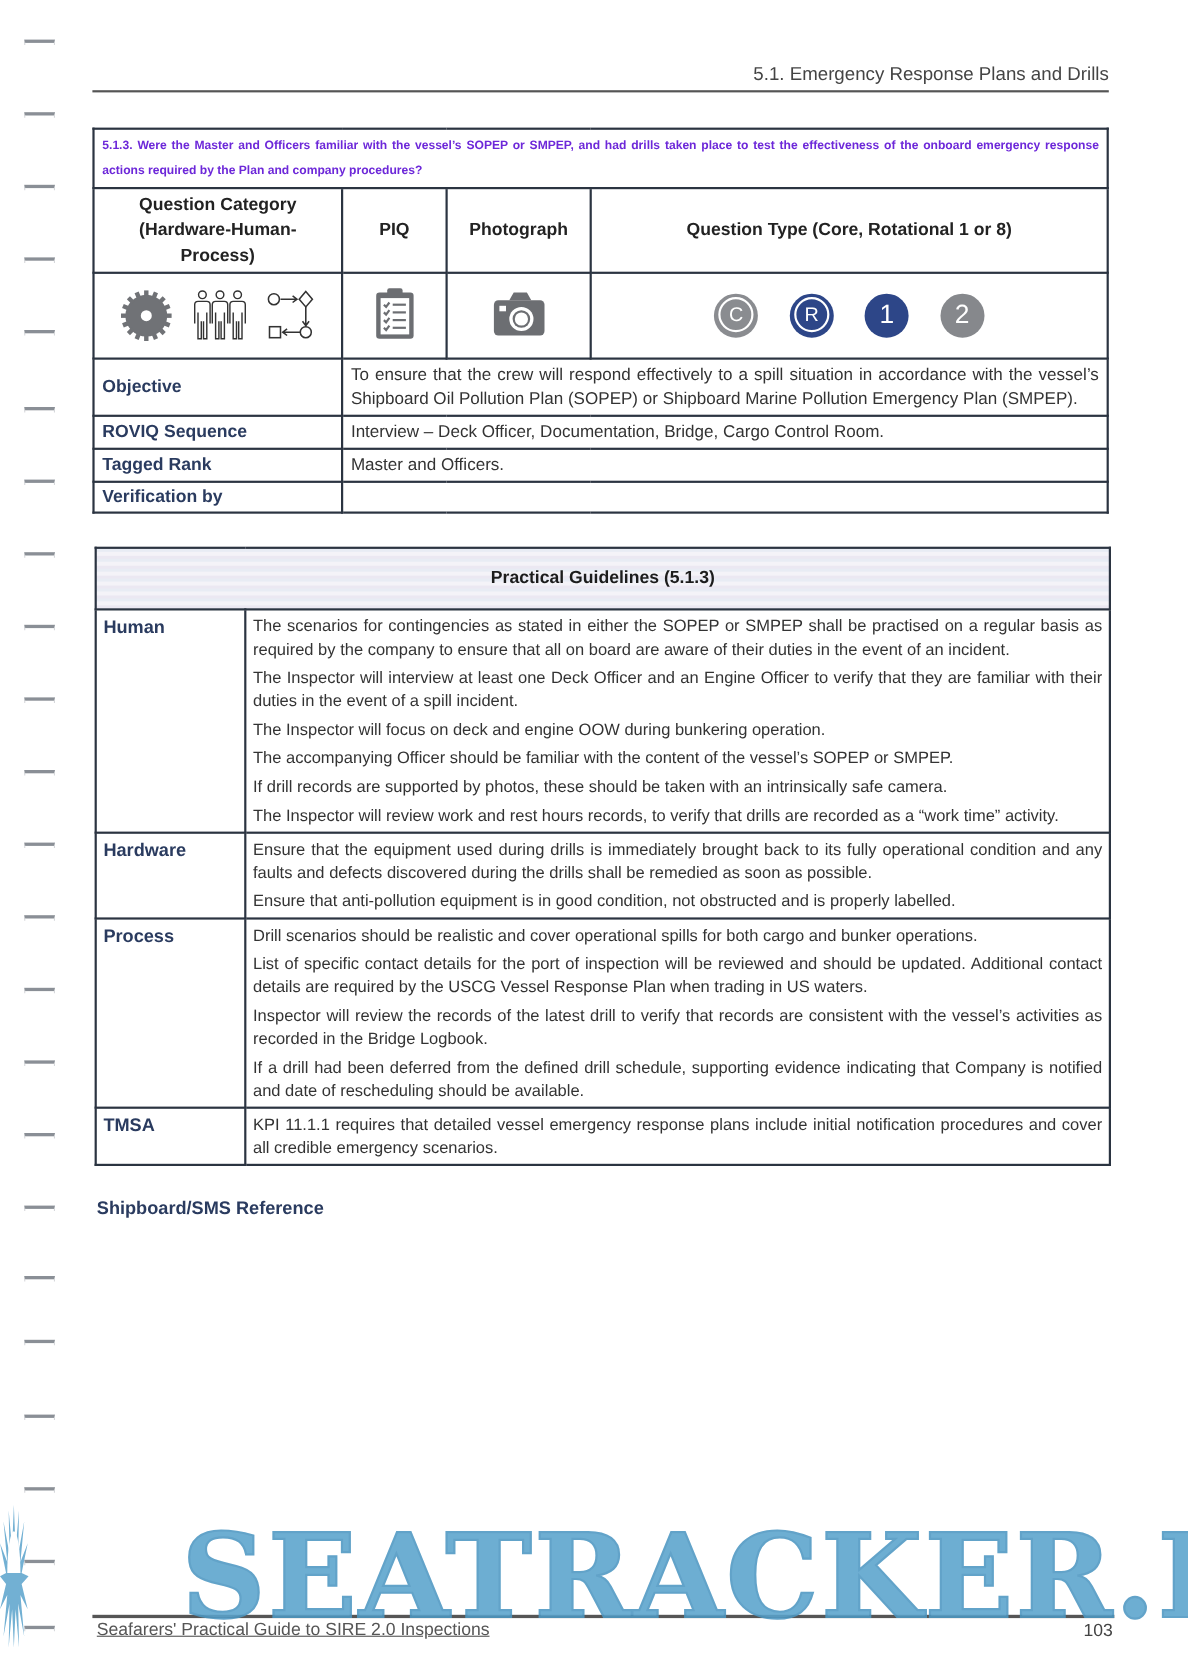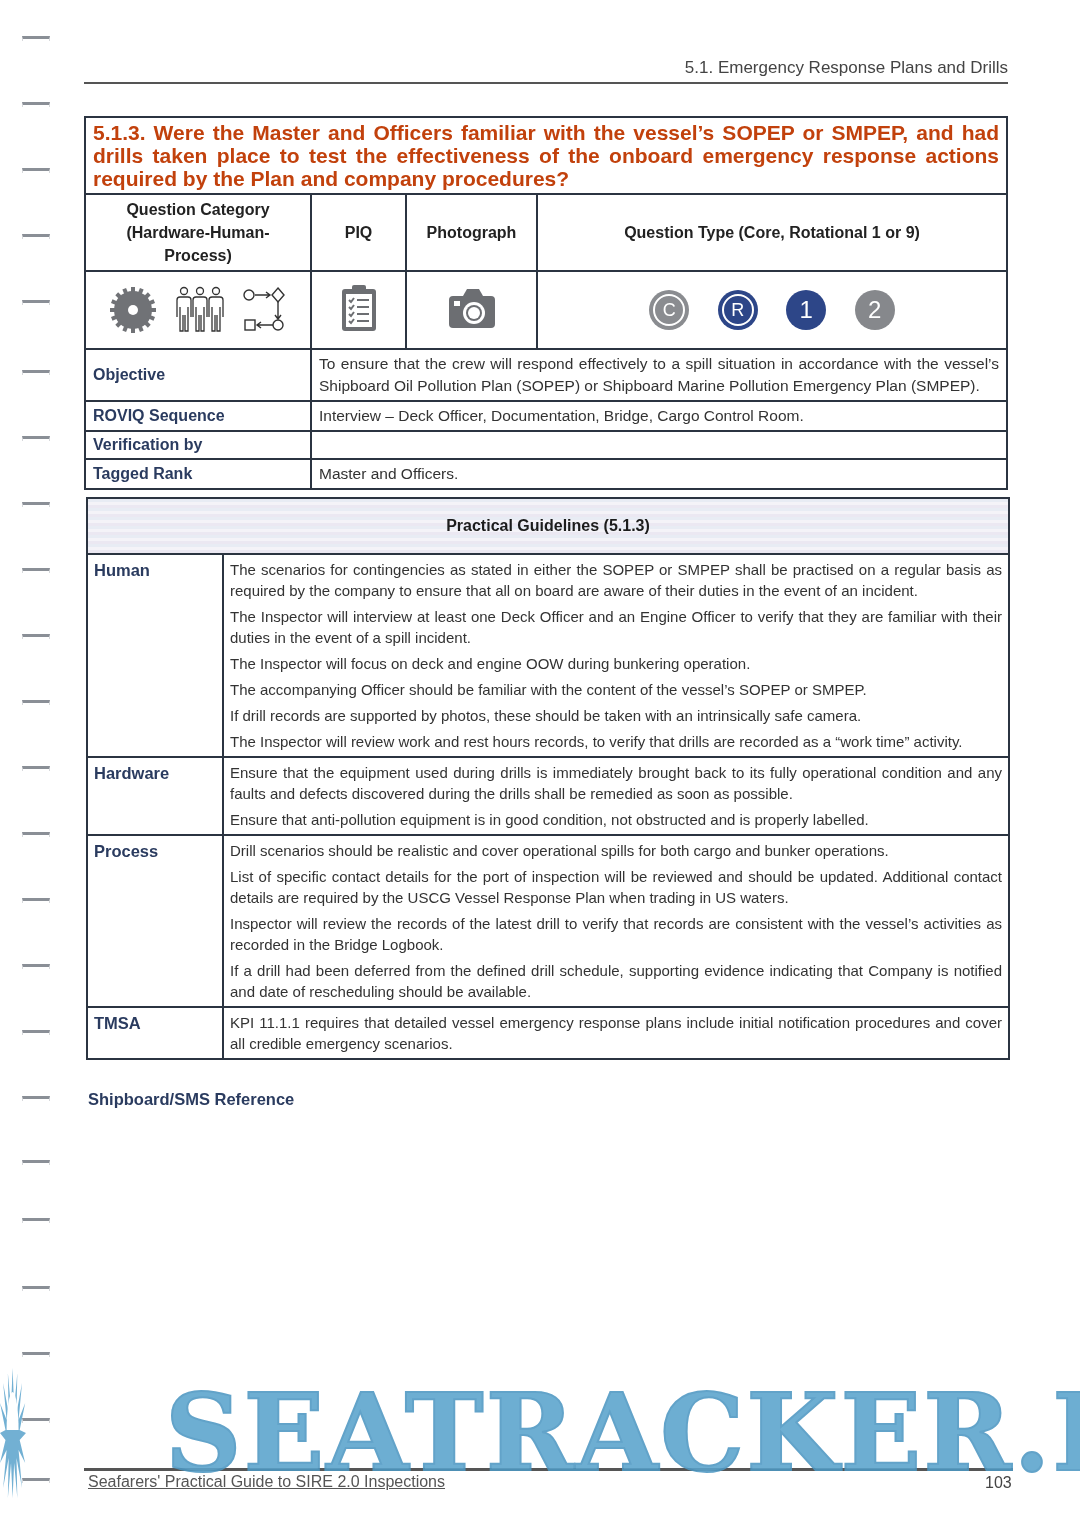--- a/index.html
+++ b/index.html
@@ -5,21 +5,21 @@
   html, body { margin:0; padding:0; }
   body { width:1080px; height:1525px; background:#ffffff; position:relative; overflow:hidden;
          font-family:"Liberation Sans", sans-serif; color:#222; }
   .binding { position:absolute; left:22px; width:28px; height:5px; border-top:3px solid #8a8f96;
              border-left:1px solid #d6d8db; border-right:1px solid #d6d8db; box-sizing:border-box; }
   .running-head { position:absolute; left:84px; top:58px; width:924px; text-align:right;
                   font-size:17px; color:#444; padding-bottom:4px; border-bottom:2px solid #555; }
   table { border-collapse:collapse; }
   .qt { position:absolute; left:84px; top:116px; width:924px; border:2px solid #2b3441; }
   .qt td { border:2px solid #2b3441; padding:3px 7px; vertical-align:middle; }
-  .qtitle { font-weight:bold; font-size:21px; line-height:23px; text-align:justify; color:#c2410c;margin-left:36px; }
+  .qtitle { font-weight:bold; font-size:11px; line-height:23px; text-align:justify; color:#6d28d9;margin-left:36px; }
   .hdr td { text-align:center; font-weight:bold; font-size:16px; line-height:23px; height:66px; }
   .icons td { height:70px; text-align:center; }
   .lab { font-weight:bold; font-size:16px; color:#2a3b5f; }
   .val { font-size:15.5px; line-height:22px; color:#333; text-align:justify;border-radius:24px; }
   .circle { display:inline-block; width:40px; height:40px; border-radius:50%; color:#fff;
             font-size:24px; line-height:40px; text-align:center; margin:0 12px; vertical-align:middle; }
   .gt { position:absolute; left:86px; top:497px; width:924px; border:2px solid #2b3441; }
   .gt td { border:2px solid #2b3441; vertical-align:top; padding:4px 6px; }
   .gtitle { text-align:center; font-weight:bold; font-size:16px; height:46px; vertical-align:middle !important;
             background:repeating-linear-gradient(180deg,#e8ecf4 0 3px,#f4f3f8 3px 6px,#ebe8f2 6px 9px); color:#1c1c1c; }
@@ -74,21 +74,21 @@
       <col>
   </colgroup>
   <tbody>
       <tr>
     <td colspan="4" class="qtitle">5.1.3. Were the Master and Officers familiar with the vessel’s SOPEP or SMPEP, and had drills taken place to test the effectiveness of the onboard emergency response actions required by the Plan and company procedures?</td>
   </tr>
   <tr class="hdr">
     <td>Question Category (Hardware-Human-Process)</td>
     <td>PIQ</td>
     <td>Photograph</td>
-    <td>Question Type (Core, Rotational 1 or 9)</td>
+    <td>Question Type (Core, Rotational 1 or 8)</td>
   </tr>
   <tr class="icons">
     <td>
       <svg width="50" height="50" viewBox="0 0 50 50" style="vertical-align:middle;margin-right:12px">
         <g fill="#707276">
           <circle cx="25" cy="25" r="19"></circle>
           <g id="t">
             <rect x="23" y="2" width="4" height="6"></rect>
           </g>
           <rect x="23" y="2" width="4" height="6" transform="rotate(22.5 25 25)"></rect>
@@ -171,26 +171,26 @@
   </tr>
   <tr>
     <td class="lab">Objective</td>
     <td colspan="3" class="val">To ensure that the crew will respond effectively to a spill situation in accordance with the vessel’s Shipboard Oil Pollution Plan (SOPEP) or Shipboard Marine Pollution Emergency Plan (SMPEP).</td>
   </tr>
   <tr>
     <td class="lab">ROVIQ Sequence</td>
     <td colspan="3" class="val">Interview – Deck Officer, Documentation, Bridge, Cargo Control Room.</td>
   </tr>
   <tr>
+    <td class="lab">Tagged Rank</td>
+    <td colspan="3" class="val">Master and Officers.</td>
+  </tr>
+  <tr>
     <td class="lab">Verification by</td>
     <td colspan="3" class="val" style="height:20px"></td>
-  </tr>
-  <tr>
-    <td class="lab">Tagged Rank</td>
-    <td colspan="3" class="val">Master and Officers.</td>
   </tr>
 </tbody>
   </table>
 
 <table class="gt">
   <colgroup>
       <col style="width:134px">
       <col>
     </colgroup>
   <tbody>

